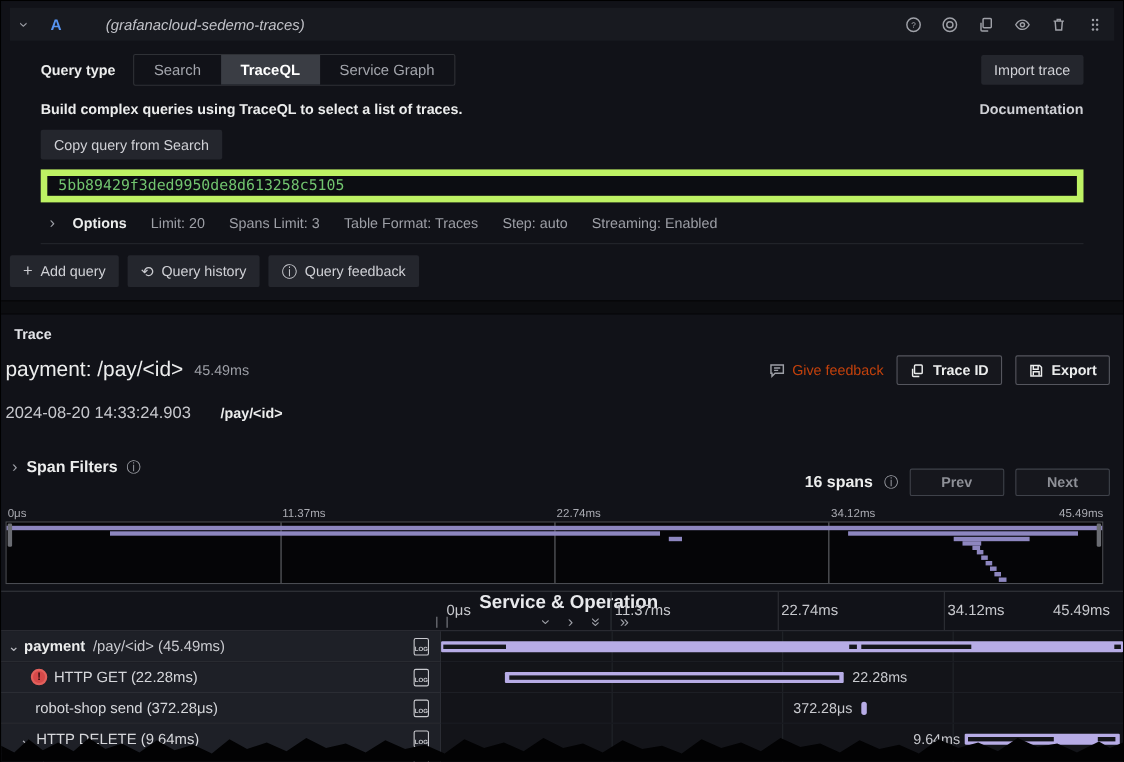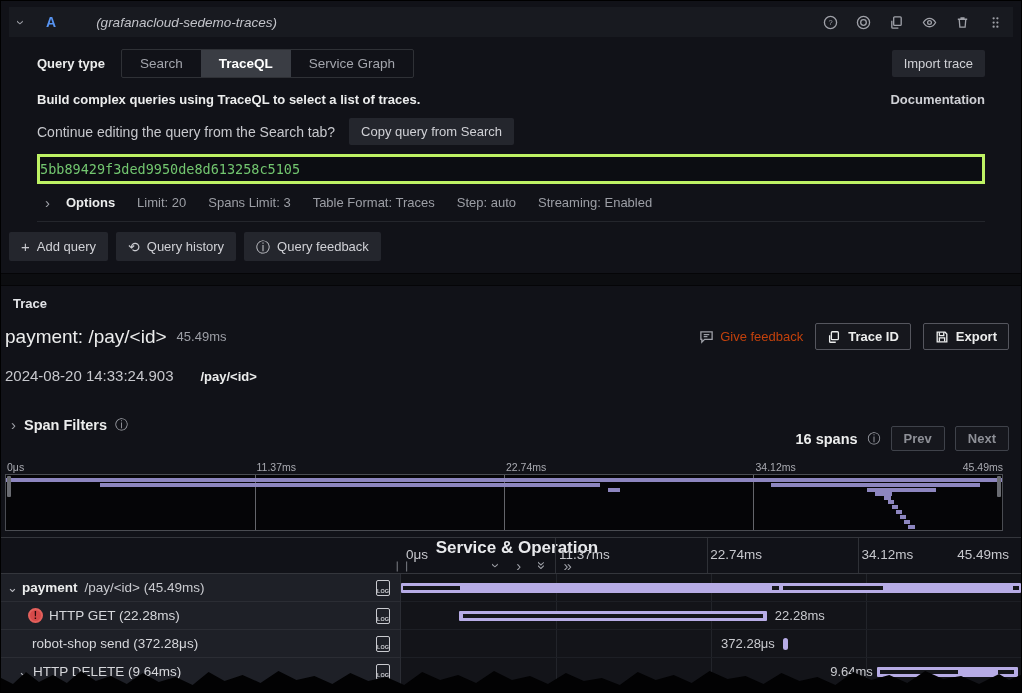--- a/index.html
+++ b/index.html
@@ -34,22 +34,22 @@
     font-size:13px; font-weight:500; padding:6px 12px; cursor:pointer;
     font-family:"Liberation Sans",sans-serif; display:inline-flex; align-items:center; gap:7px;
   }
   .btn-import { margin-left:auto; }
   .hintrow { display:flex; margin-top:14px; font-size:13px; }
   .hint-text { color:#eceded; font-weight:bold; }
   .doc-link { margin-left:auto; color:#cfd0d5; font-weight:bold; cursor:pointer; }
   .continuerow { display:flex; align-items:center; margin-top:11px; }
   .continue-text { color:#c7c8cd; font-size:14px; margin-right:14px; }
   .queryinput {
-    margin-top:9px; height:30px; background:#0c0d12; border:3px solid #bef264;
-    display:flex; align-items:center; padding:0 0; cursor:text;
+    margin-top:9px; height:30px; background:#0c0d12; border:6px solid #bef264;
+    display:flex; align-items:center; padding:0 10px; cursor:text;
   }
   .query-text { font-family:"DejaVu Sans Mono", monospace; font-size:13.5px; color:#72c56f; }
   .optionsrow {
     display:flex; align-items:center; gap:22px; padding:11px 0 11px 8px;
     border-bottom:1px solid #24262c; font-size:13px; color:#9d9fa6;
   }
   .options-label { color:#eceded; font-weight:bold; margin-left:10px; margin-right:0px; }
   .actionsrow { display:flex; gap:8px; padding:10px 0 12px 0; }
   .icon-plus { font-size:15px; color:#c9cacf; }
   .icon-uni { font-size:14px; color:#c9cacf; line-height:1; }
@@ -71,21 +71,21 @@
   .btn-outline svg { width:14px; height:14px; stroke:#eceded; fill:none; stroke-width:1.5; }
   .trace-sub { display:flex; align-items:baseline; padding:7px 12px 0 4px; }
   .trace-ts { color:#c7c8cd; font-size:15px;margin-top:10px; }
   .trace-route { color:#eceded; font-size:13px; font-weight:bold; margin-left:27px; }
   .filters-row { display:flex; align-items:center; padding:14px 12px 10px 10px; }
   .filters-label { color:#eceded; font-weight:bold; font-size:14.5px; margin:0 8px; }
   .info-circ { color:#9fa1a8; font-size:13px; }
   .filters-right { margin-left:auto; display:flex; align-items:center; gap:10px;margin-top:28px; }
   .spans-count { color:#eceded; font-weight:bold; font-size:14.5px; }
   .btn-small { background:#16171d; border:1px solid #3f424a; color:#8e9097; font-weight:bold;
-    border-radius:2px; font-size:13px; padding:4px 12px; cursor:pointer; font-family:"Liberation Sans",sans-serif; }
+    border-radius:2px; font-size:13px; padding:4px 28px; cursor:pointer; font-family:"Liberation Sans",sans-serif; }
 
   
   .minimap { position:relative; margin:0 18px 0 4px; }
   .mm-ticks { position:relative; height:13px; font-size:10.5px; color:#aaabb2; }
   .mm-ticks span { position:absolute; top:0; }
   .mm-box { position:relative; height:57px; background:#050507; border:1px solid #4a4c52; }
   .mm-grid { position:absolute; top:0; bottom:0; width:1px; background:#84868c; opacity:.75; }
   .mm-bar { position:absolute; height:4px; background:#8d86bf; }
   .mm-handle { position:absolute; width:4px; height:21px; top:1px; background:#6a6c72; border-radius:1px; cursor:ew-resize; }
 
@@ -197,21 +197,20 @@
         </span>
         <button class="btn btn-import">Import trace</button>
       </div>
 
       <div class="hintrow">
         <span class="hint-text">Build complex queries using TraceQL to select a list of traces.</span>
         <span class="doc-link">Documentation</span>
       </div>
 
       <div class="continuerow">
-        <span class="continue-text">Continue editing the query from the Search tab?</span>
         <button class="btn">Copy query from Search</button>
       </div>
 
       <div class="queryinput">
         <span class="query-text">5bb89429f3ded9950de8d613258c5105</span>
       </div>
 
       <div class="optionsrow">
         <span class="chev">›</span>
         <span class="options-label" style="margin-left:-6px">Options</span>

